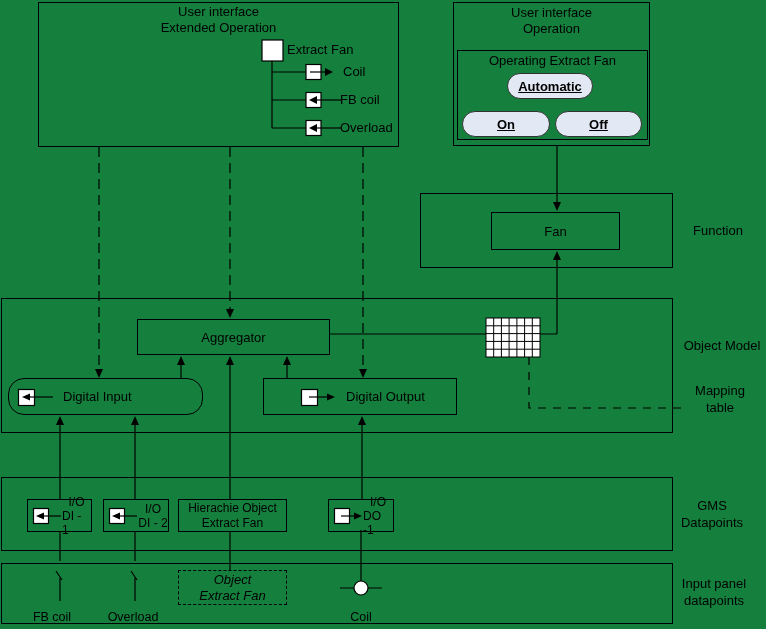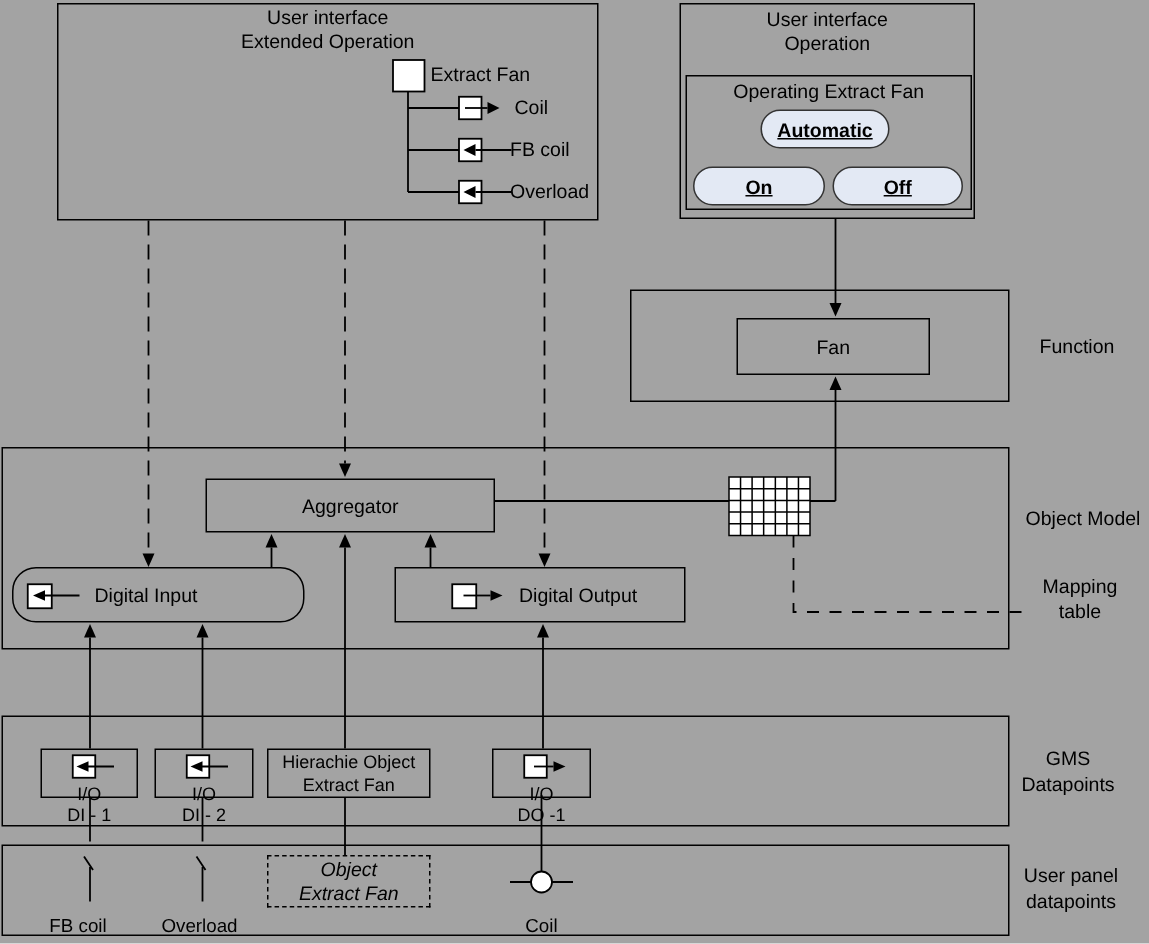--- a/index.html
+++ b/index.html
@@ -1,33 +1,33 @@
 <!DOCTYPE html>
 <html><head>
 <meta charset="utf-8">
 <style>
   html,body{margin:0;padding:0;background:#fff;}
   .canvas{
-    position:relative;width:766px;height:629px;background:#a3a3a3;
+    position:relative;width:766px;height:629px;background:#15803d;
     font-family:"Liberation Sans", sans-serif;color:#000;overflow:hidden;
   }
   .overlay{position:absolute;left:0;top:0;pointer-events:none;}
   .box{position:absolute;border:1px solid #000;box-sizing:border-box;background:transparent;}
   .dashedbox{position:absolute;border:1px dashed #000;box-sizing:border-box;}
   .lbl{position:absolute;font-size:13px;line-height:16px;}
   .center{text-align:center;}
   .stack span{display:block;}
   .flexc{display:flex;align-items:center;justify-content:center;}
   .pill{
     position:absolute;border:1.5px solid #333;border-radius:13px;
     background:#e3e9f4;box-sizing:border-box;
     display:flex;align-items:center;justify-content:center;
     font-size:13px;font-weight:bold;cursor:default;text-decoration:underline;
   }
-  .dp-box{position:absolute;border:1px solid #000;box-sizing:border-box;display:flex;align-items:center;flex-direction:column;}
+  .dp-box{position:absolute;border:1px solid #000;box-sizing:border-box;display:flex;align-items:center;}
   .dp-icon{margin-left:4px;display:flex;}
   .dp-text{flex:1;display:flex;flex-direction:column;align-items:center;font-size:12px;line-height:14px;}
   .dp-text2{flex:1;display:flex;flex-direction:column;align-items:center;justify-content:flex-end;font-size:12px;line-height:15px;height:100%;}
   .io-row{display:flex;align-items:center;height:100%;}
   .io-row .dp-icon{margin-left:8px;margin-right:8px;}
   .io-row .io-label{font-size:13px;}
 </style>
 </head>
 <body>
 
@@ -234,17 +234,17 @@
       <span>Object</span>
       <span>Extract Fan</span>
     </span>
   </div>
 
   <div class="lbl center" style="left:28px;top:609px;width:48px;font-size:12.5px;">FB coil</div>
   <div class="lbl center" style="left:106px;top:609px;width:54px;font-size:12.5px;">Overload</div>
   <div class="lbl center" style="left:343px;top:609px;width:36px;font-size:12.5px;">Coil</div>
 
   <div class="lbl center stack" style="left:674px;top:575px;width:80px;line-height:17px;">
-    <span>User panel</span>
+    <span>Input panel</span>
     <span>datapoints</span>
   </div>
 
 </div>
 
 </body></html>

